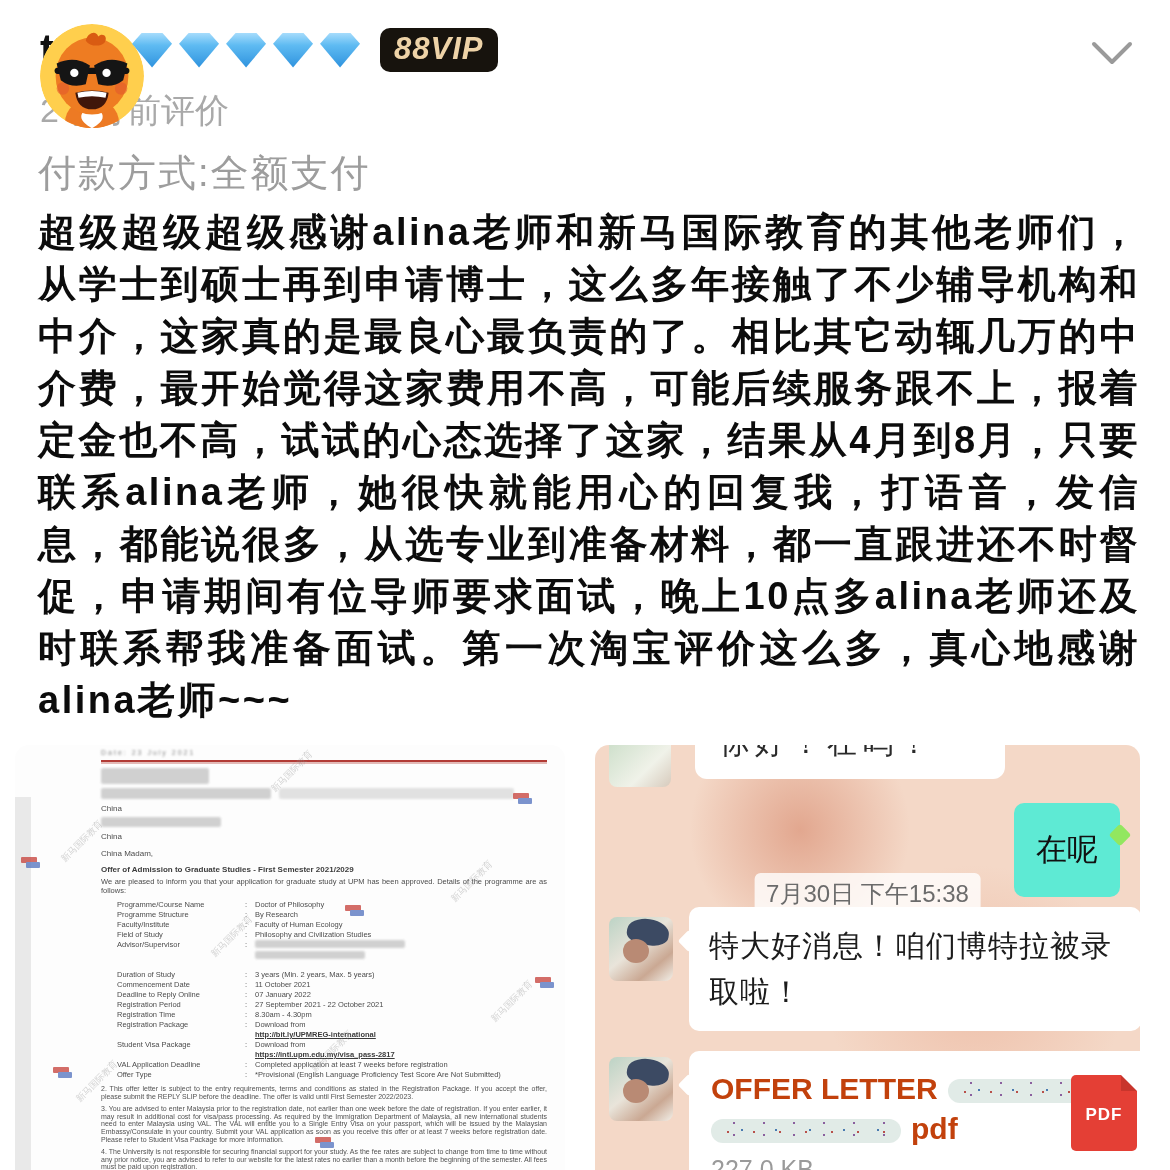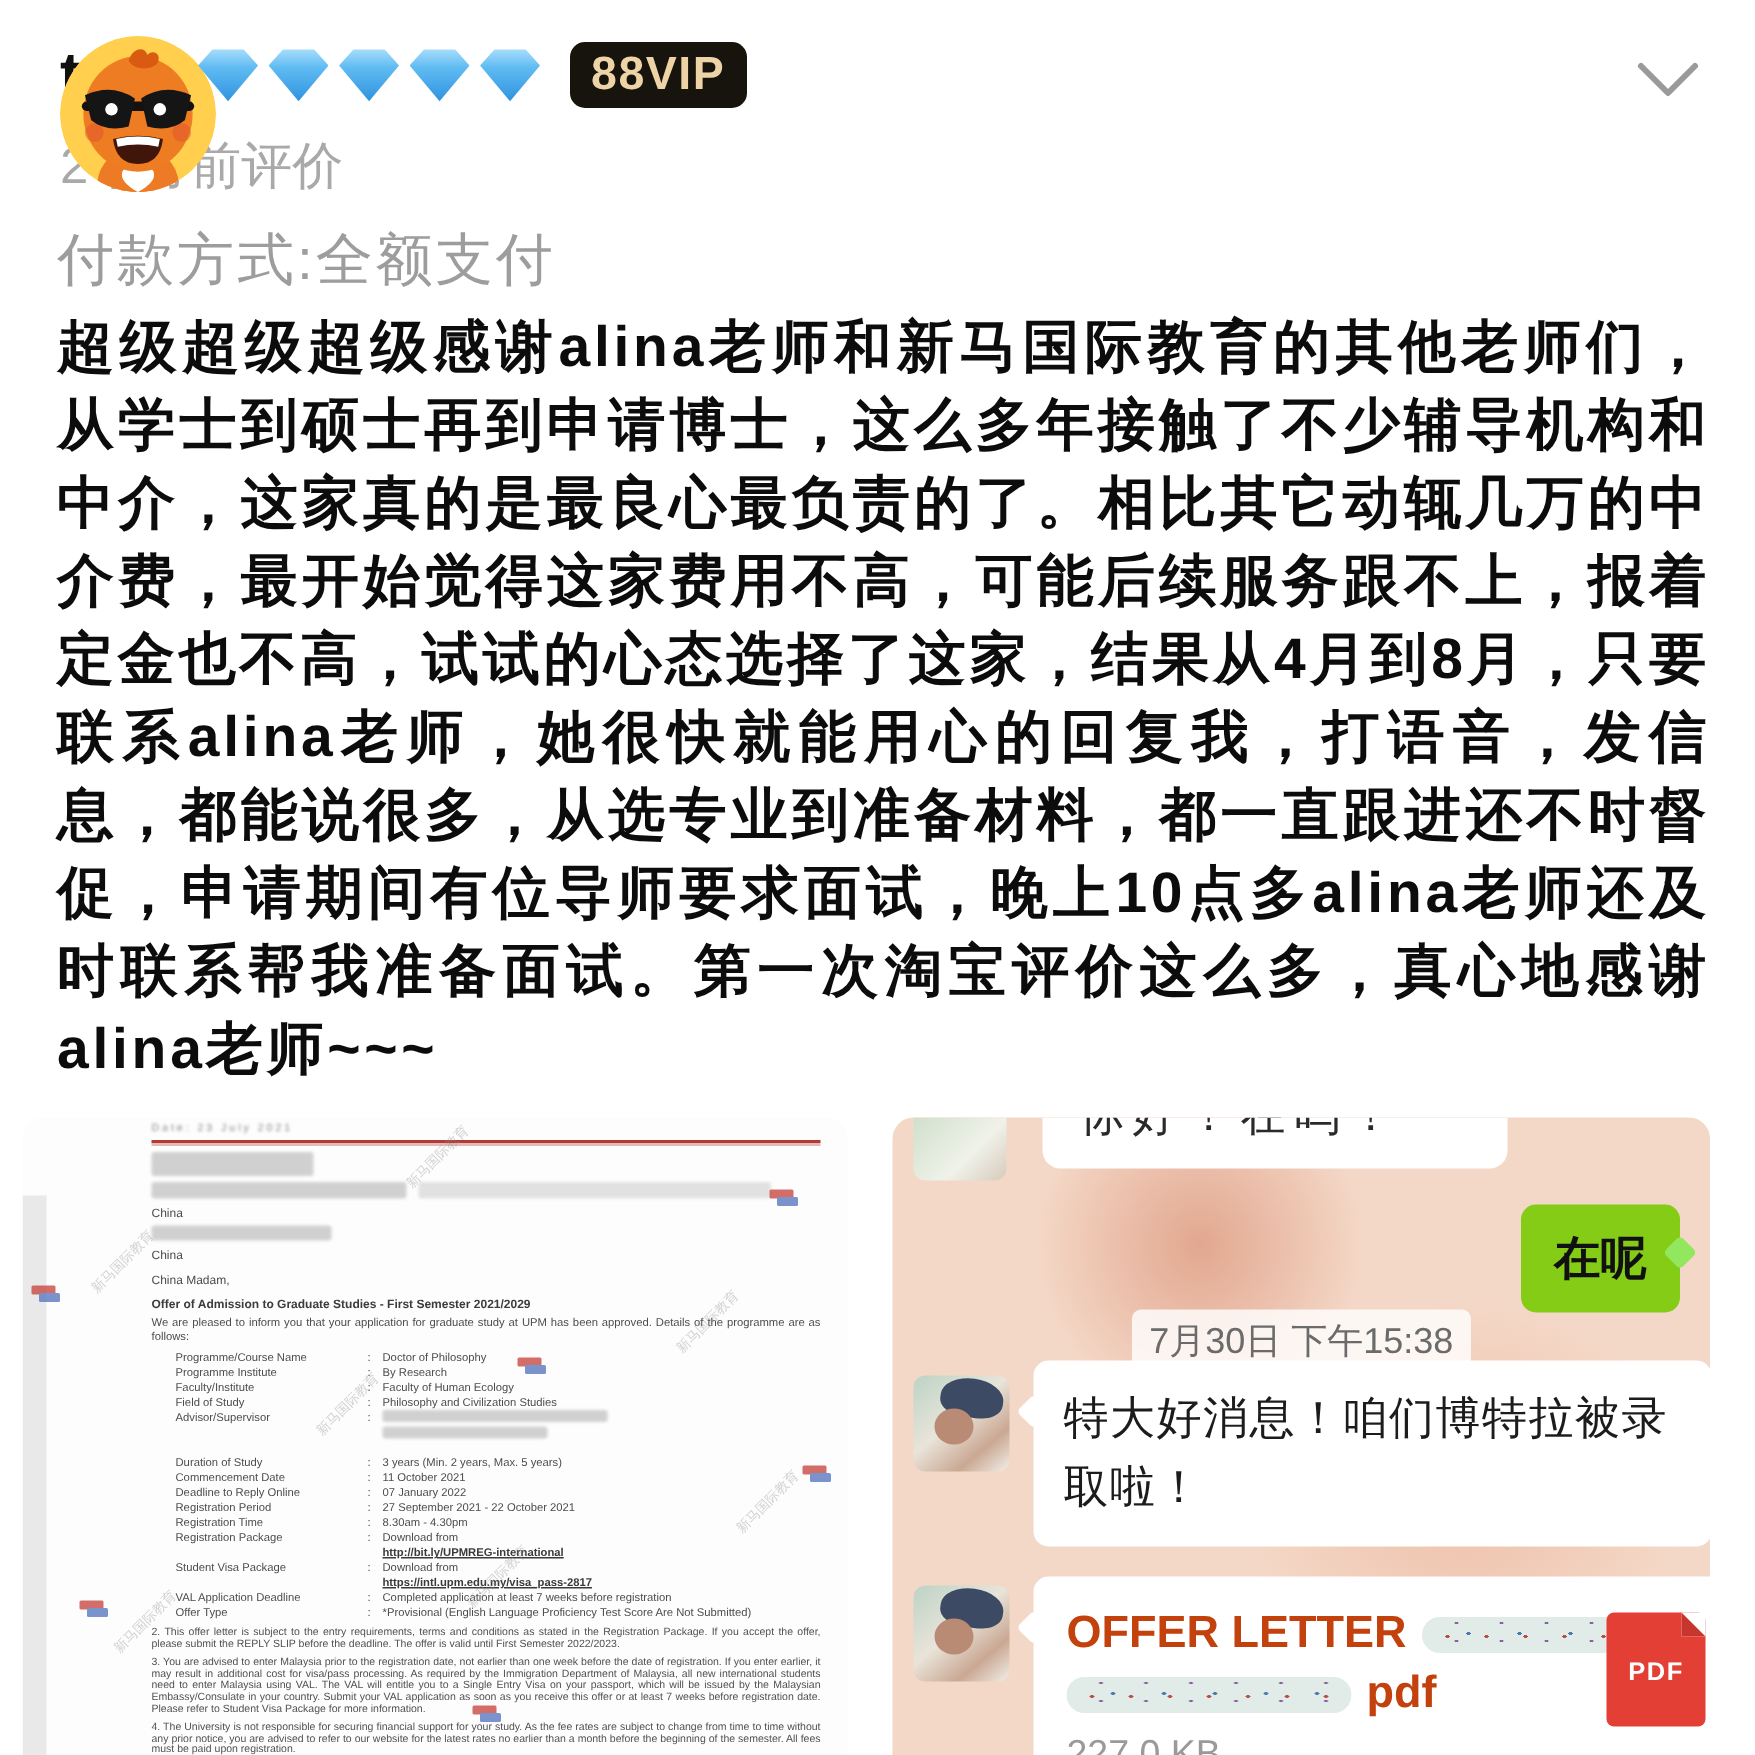--- a/index.html
+++ b/index.html
@@ -10,21 +10,21 @@
   .header{position:absolute;top:18px;left:40px;right:28px;height:130px;}
   .avatar{position:absolute;left:0;top:6px;width:104px;height:104px;border-radius:50%;overflow:hidden;}
   .header-main{}
   .name-row{display:flex;align-items:center;gap:10px;margin-top:8px;}
   .username{font-size:42px;font-weight:bold;color:#111;letter-spacing:1px;}
   .diamonds{display:flex;gap:7px;margin-left:8px;align-items:center;}
   .diamond{width:40px;height:35px;display:inline-block;
     clip-path:polygon(25% 0%,75% 0%,100% 32%,50% 100%,0% 32%);
     background:linear-gradient(180deg,#a6dcfc 0%,#5fbbf2 35%,#2e92de 100%);}
   .vip-badge{margin-left:10px;background:#17130d;color:#eed3a7;font-weight:bold;
-    font-size:31px;padding:3px 14px 5px;border-radius:10px;letter-spacing:1px;}
+    font-size:31px;padding:3px 14px 5px;border-radius:10px;letter-spacing:1px;font-style:italic;}
   .review-time{margin-top:14px;font-size:34px;color:#a9a9a9;}
   .chevron{position:absolute;right:0;top:16px;width:60px;height:40px;}
 
   
   .payment{position:absolute;top:148px;left:38px;font-size:38px;color:#9d9d9d;font-weight:500;letter-spacing:2px;}
   .review-text{position:absolute;top:206px;left:38px;width:1102px;font-size:38px;line-height:52px;
     color:#0c0c0c;font-weight:600;letter-spacing:2.5px;text-align:justify;}
 
   
   .images-row{position:absolute;top:745px;left:15px;display:flex;gap:30px;}
@@ -58,22 +58,22 @@
 
   
   .chat-blob{position:absolute;border-radius:50%;pointer-events:none;}
   .blob1{left:95px;top:-30px;width:220px;height:230px;background:radial-gradient(closest-side,#e2a78f,rgba(226,167,143,0));}
   .blob2{left:230px;top:120px;width:300px;height:260px;background:radial-gradient(closest-side,#eec0aa,rgba(238,192,170,0));}
   .clip-avatar{position:absolute;left:14px;top:0;width:62px;height:42px;border-radius:0 0 8px 8px;
       background:linear-gradient(135deg,#cfe0cc,#f0f2e9 60%,#d7cabc);}
   .clip-bubble{position:absolute;left:100px;top:0;width:310px;height:34px;background:#fff;
       border-radius:0 0 12px 12px;overflow:hidden;}
   .clip-bubble span{display:block;margin:-22px 0 0 24px;font-size:30px;color:#2a2a2a;letter-spacing:6px;}
-  .green-bubble{position:absolute;right:20px;top:58px;background:#84cc16;color:#111;font-size:31px;
-      padding:15px 22px;border-radius:10px;font-weight:bold;}
+  .green-bubble{position:absolute;right:20px;top:58px;background:#5eead4;color:#111;font-size:31px;
+      padding:26px 22px;border-radius:10px;}
   .green-bubble::after{content:"";position:absolute;right:-8px;top:24px;width:16px;height:16px;
       background:#92e75f;transform:rotate(45deg);border-radius:3px;}
   .timestamp{position:absolute;left:50%;top:128px;transform:translateX(-50%);
       background:rgba(255,255,255,.8);color:#6b6b6b;font-size:24px;padding:5px 12px;border-radius:6px;white-space:nowrap;}
   .contact-avatar{width:64px;height:64px;border-radius:8px;position:absolute;left:14px;overflow:hidden;
       background:linear-gradient(140deg,#bcd3c5 0%,#e9e4da 45%,#caa893 75%,#f2efe8 100%);}
   .contact-avatar::before{content:"";position:absolute;left:18px;top:2px;width:42px;height:26px;
       background:#3c4a63;border-radius:50% 50% 40% 40%;transform:rotate(8deg);}
   .contact-avatar::after{content:"";position:absolute;left:14px;top:22px;width:26px;height:24px;
       background:#b98a74;border-radius:50%;}
@@ -174,21 +174,21 @@
           <div class="doc-subject">Offer of Admission to Graduate Studies - First Semester 2021/2029</div>
           <div class="doc-intro">We are pleased to inform you that your application for graduate study at UPM has been approved. Details of the programme are as follows:</div>
 
           <div class="fields">
             <div class="f-row">
                 <span class="f-key">Programme/Course Name</span>
                 <span class="f-colon">:</span>
                 <span class="f-val">Doctor of Philosophy</span>
               </div>
             <div class="f-row">
-                <span class="f-key">Programme Institute</span>
+                <span class="f-key">Programme Structure</span>
                 <span class="f-colon">:</span>
                 <span class="f-val">By Research</span>
               </div>
             <div class="f-row">
                 <span class="f-key">Faculty/Institute</span>
                 <span class="f-colon">:</span>
                 <span class="f-val">Faculty of Human Ecology</span>
               </div>
             <div class="f-row">
                 <span class="f-key">Field of Study</span>

